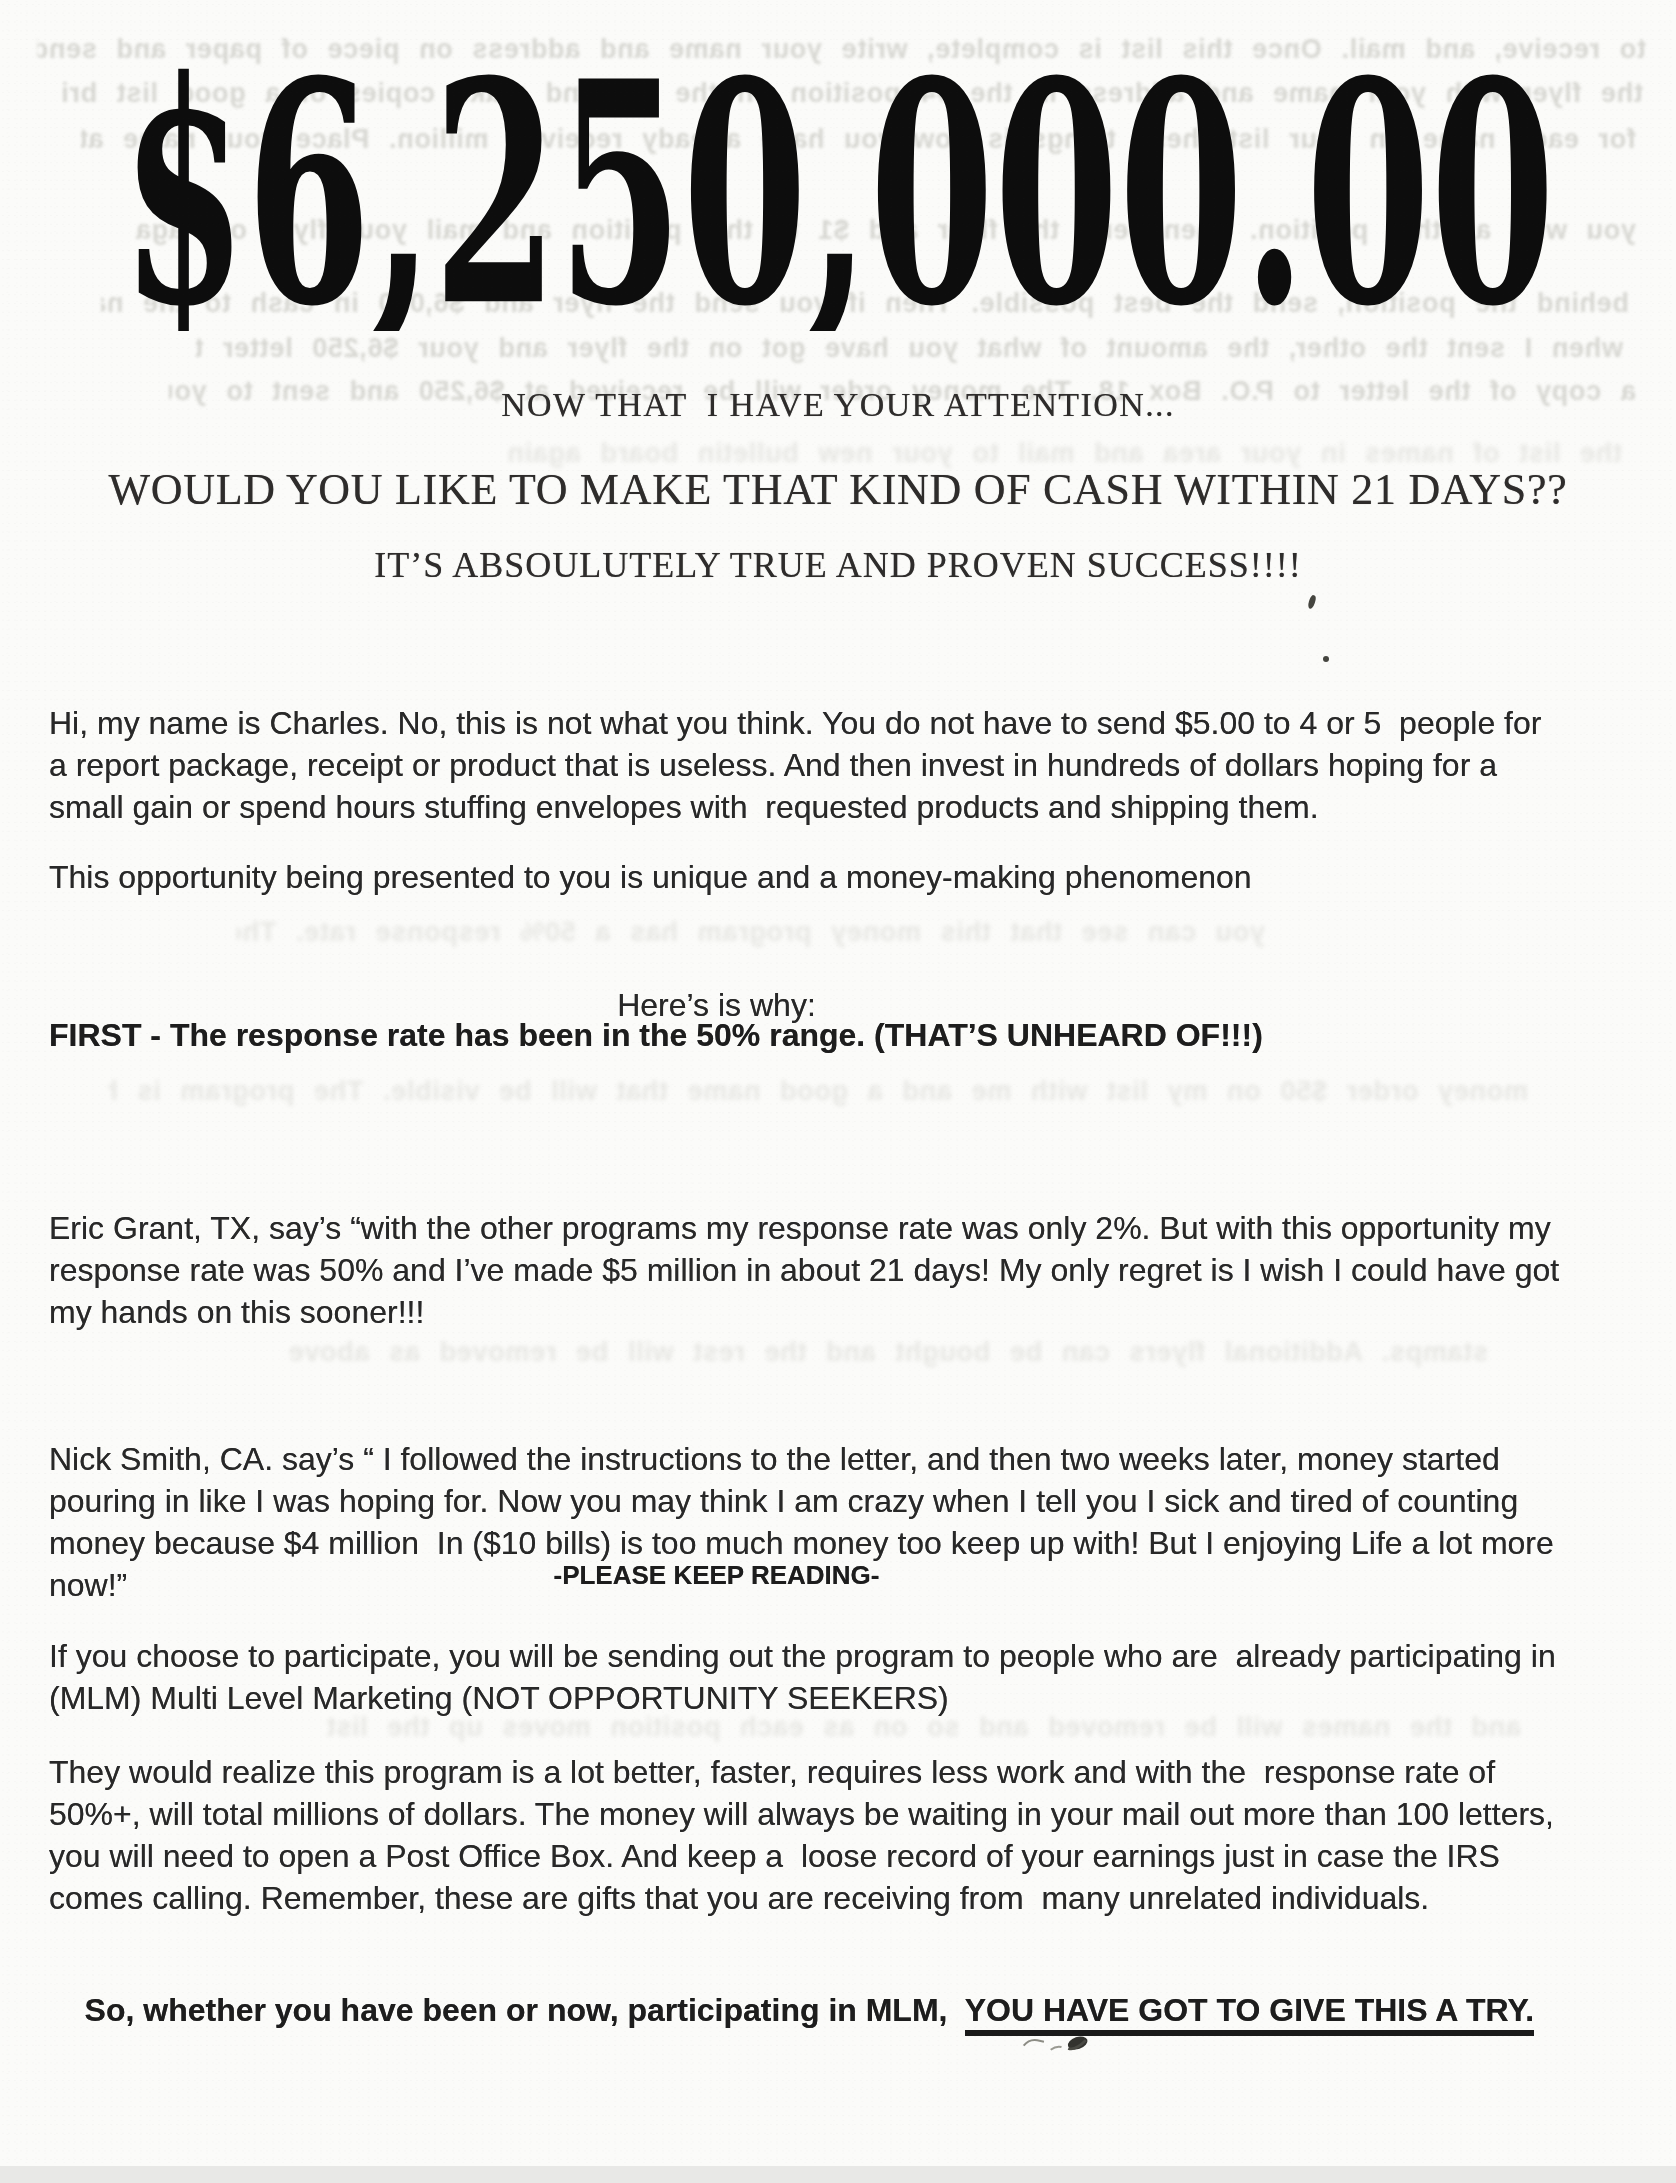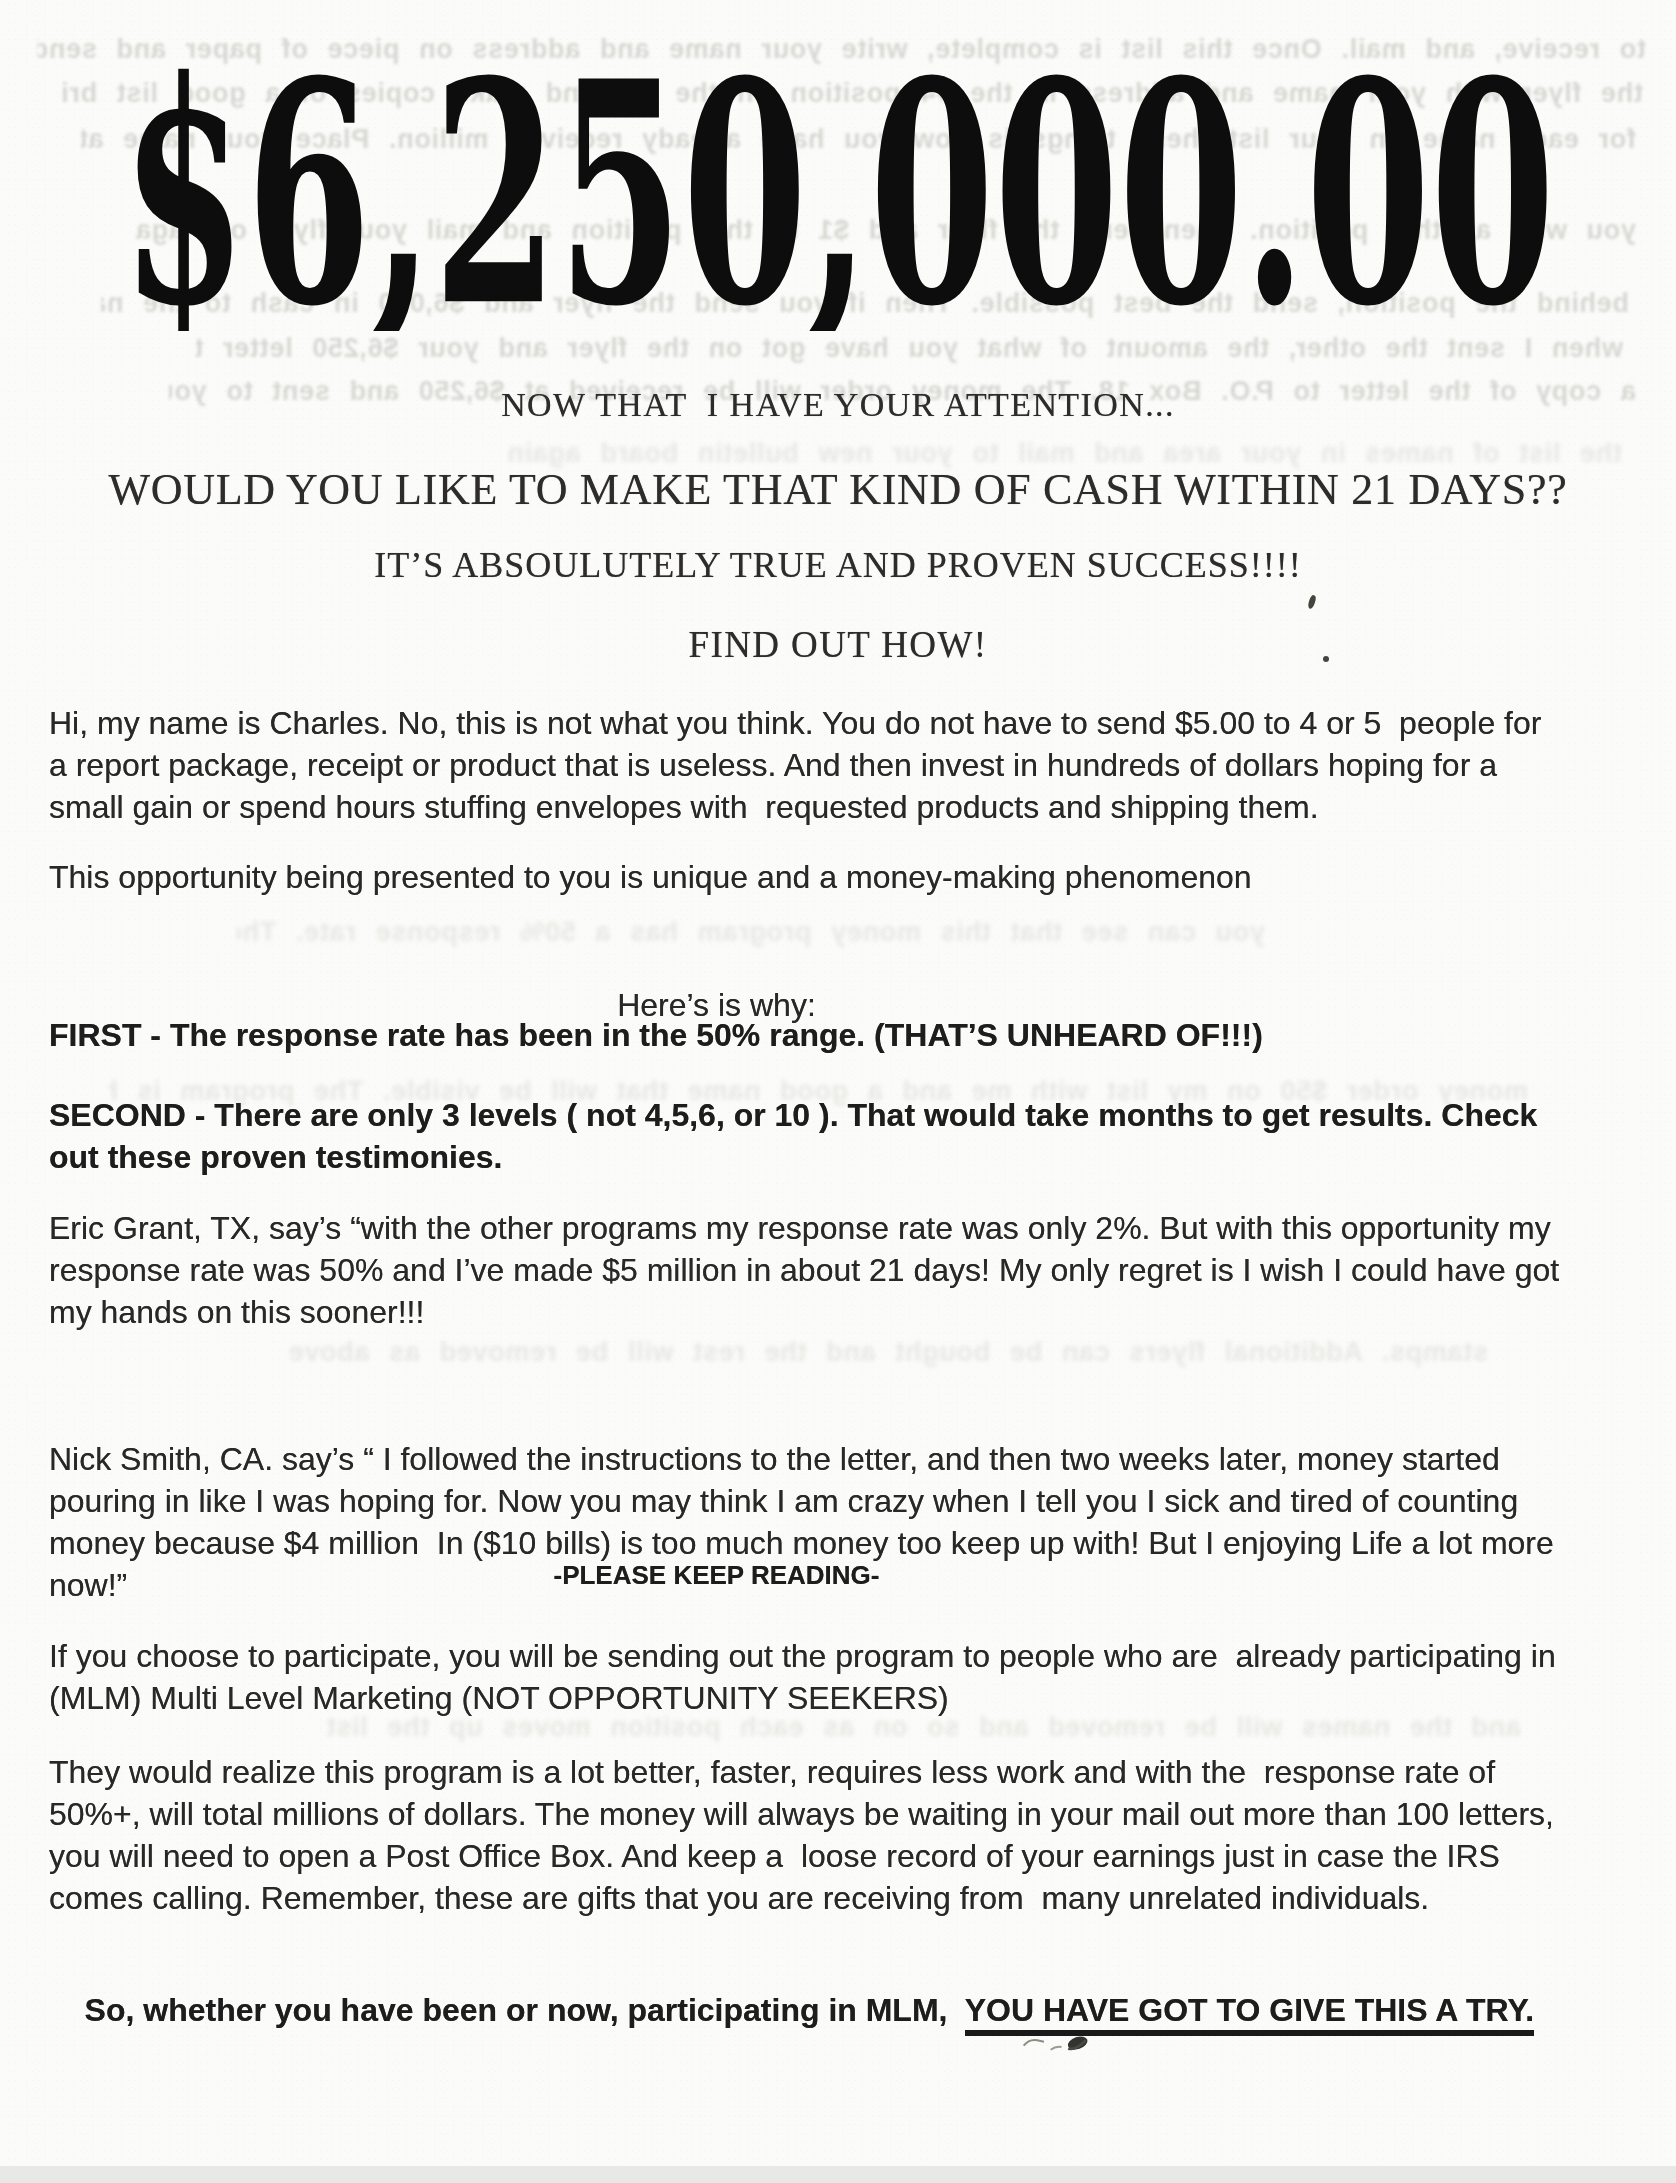--- a/index.html
+++ b/index.html
@@ -69,30 +69,27 @@
   <div class="bleed faint" style="top:1337px;left:203px;width:1285px;">stamps. Additional flyers can be bought and the rest will be removed as above</div>
   <div class="bleed faint" style="top:1712px;left:169px;width:1352px;">and the names will be removed and so on as each position moves up the list</div>
 
   <svg class="headline-svg" width="1676" height="284" aria-hidden="false" viewBox="0 0 2479 420">
     <text x="1240" y="376" text-anchor="middle" textLength="2120" lengthAdjust="spacingAndGlyphs" font-size="452">$6,250,000.00</text>
   </svg>
 
   <div class="serif-head" style="top:388px;font-size:34px;letter-spacing:1.4px;">NOW THAT  I HAVE YOUR ATTENTION...</div>
   <div class="serif-head" style="top:468px;font-size:44px;letter-spacing:0.7px;">WOULD YOU LIKE TO MAKE THAT KIND OF CASH WITHIN 21 DAYS??</div>
   <div class="serif-head" style="top:547px;font-size:36px;letter-spacing:1px;">IT’S ABSOULUTELY TRUE AND PROVEN SUCCESS!!!!</div>
-  <div class="serif-head" style="top:626px;font-size:37px;letter-spacing:1.4px;">FIND OUT HOW!</div>
 
   <div class="body" style="top:702px;">Hi, my name is Charles. No, this is not what you think. You do not have to send $5.00 to 4 or 5  people for
 a report package, receipt or product that is useless. And then invest in hundreds of dollars hoping for a
 small gain or spend hours stuffing envelopes with  requested products and shipping them.</div>
   <div class="body" style="top:856px;">This opportunity being presented to you is unique and a money-making phenomenon</div>
   <div class="body centered" style="top:936px;margin-top:48px;">Here’s is why:</div>
   <div class="body bold" style="top:1014px;">FIRST - The response rate has been in the 50% range. (THAT’S UNHEARD OF!!!)</div>
-  <div class="body bold" style="top:1094px;">SECOND - There are only 3 levels ( not 4,5,6, or 10 ). That would take months to get results. Check
-out these proven testimonies.</div>
   <div class="body" style="top:1207px;">Eric Grant, TX, say’s “with the other programs my response rate was only 2%. But with this opportunity my
 response rate was 50% and I’ve made $5 million in about 21 days! My only regret is I wish I could have got
 my hands on this sooner!!!</div>
   <div class="body" style="top:1438px;">Nick Smith, CA. say’s “ I followed the instructions to the letter, and then two weeks later, money started
 pouring in like I was hoping for. Now you may think I am crazy when I tell you I sick and tired of counting
 money because $4 million  In ($10 bills) is too much money too keep up with! But I enjoying Life a lot more
 now!”</div>
   <div class="body bold centered" style="top:1554px;font-size:26px;">-PLEASE KEEP READING-</div>
   <div class="body" style="top:1635px;">If you choose to participate, you will be sending out the program to people who are  already participating in
 (MLM) Multi Level Marketing (NOT OPPORTUNITY SEEKERS)</div>

